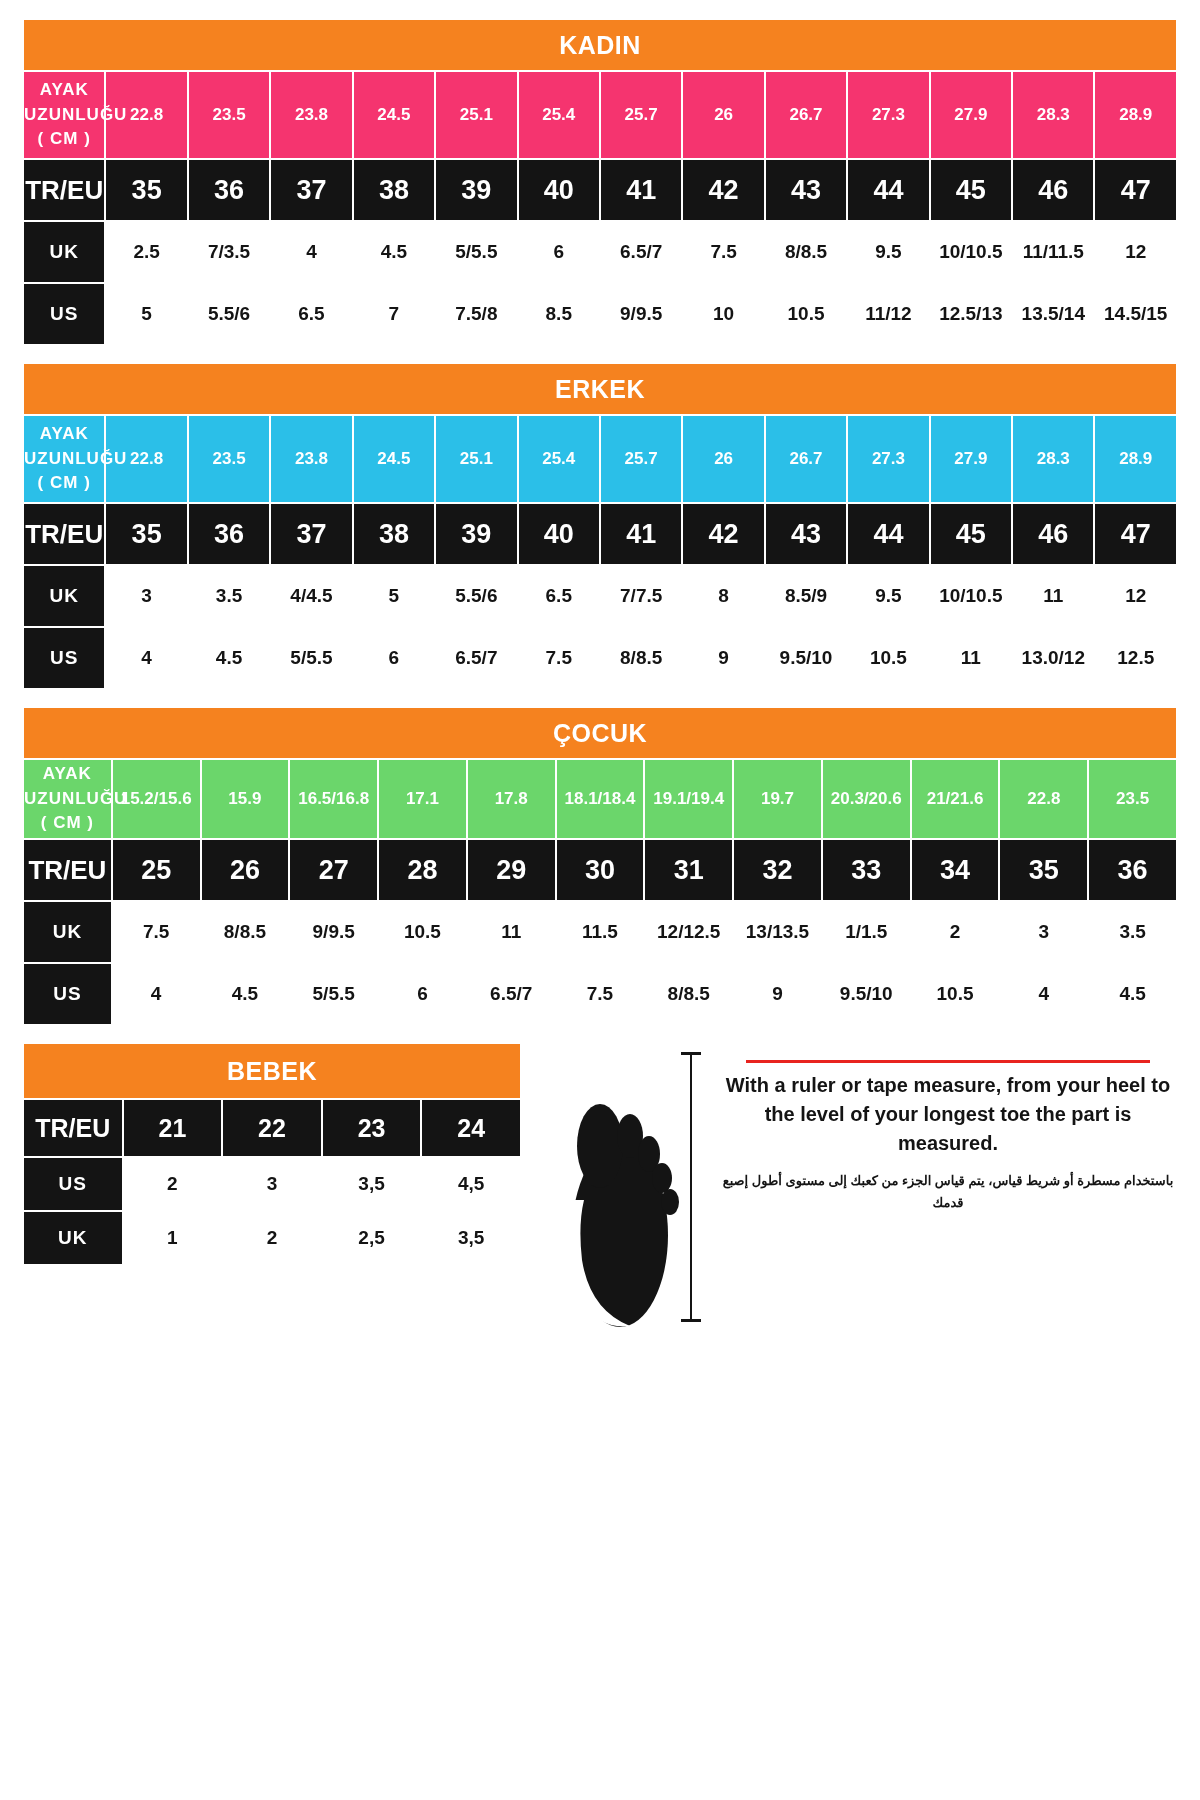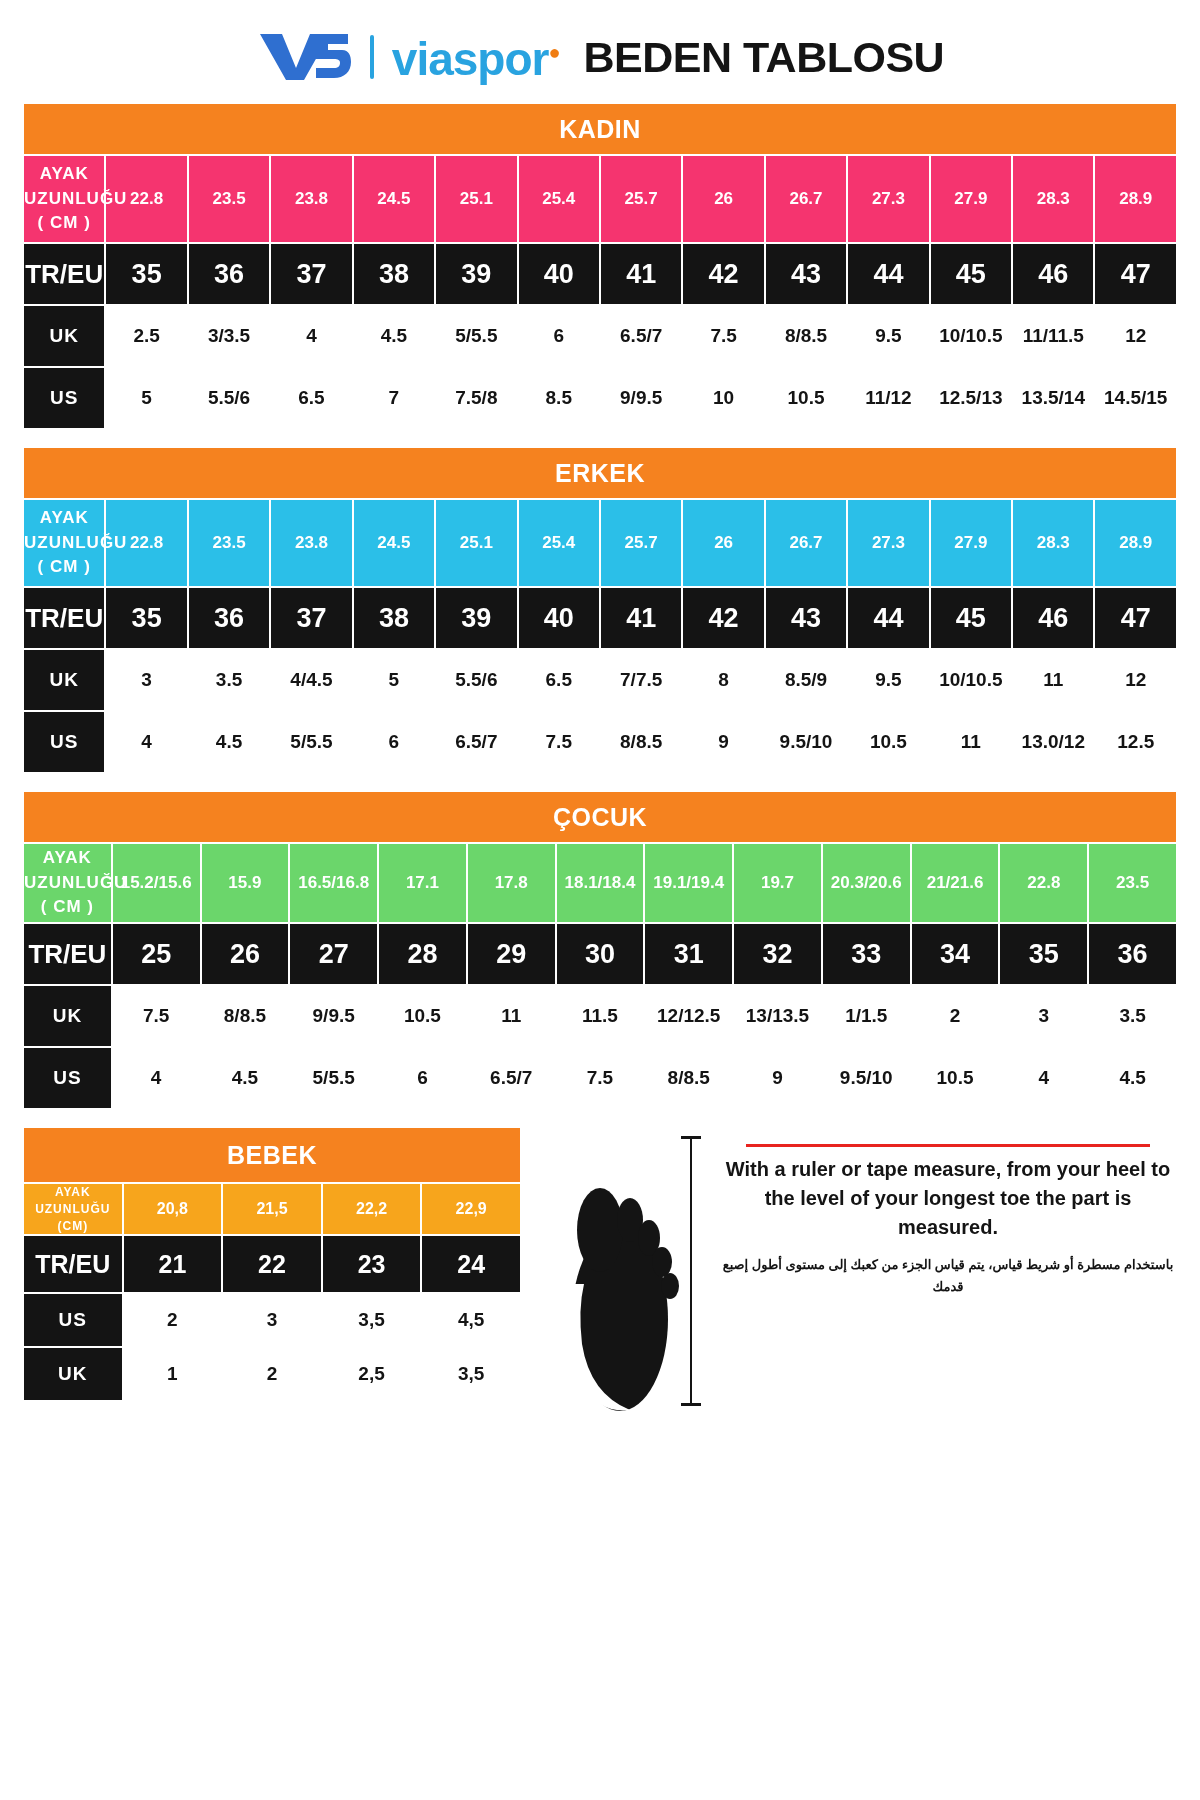--- a/index.html
+++ b/index.html
@@ -190,31 +190,20 @@
     line-height: 1.7;
     direction: rtl;
     margin-top: 12px;
   }
 </style>
 </head>
 <body>
 
 <div class="page">
 
-  <div class="header">
-    <span class="logo-mark">
-      <svg width="96" height="54" viewBox="0 0 96 54">
-        <path d="M4 6 L26 6 L40 40 L54 6 L74 6 L48 52 L30 52 Z" fill="#2f6fd0"></path>
-        <path d="M60 6 L92 6 L92 16 L72 16 L72 22 L86 22 C93 22 95 28 95 34 C95 44 88 50 78 50 L60 50 L60 40 L78 40 C82 40 84 38 84 35 C84 32 82 31 78 31 L60 31 Z" fill="#2f6fd0"></path>
-      </svg>
-    </span>
-    <span class="logo-sep"></span>
-    <span class="logo-word"><span>viaspor</span><span class="dot">●</span></span>
-    <span class="header-title">BEDEN TABLOSU</span>
-  </div>
 
   <div id="tables-host">
       <div class="block">
         <table class="sz">
           <tbody>
             <tr>
               <td class="cat-title" colspan="14">KADIN</td>
             </tr>
             <tr class="len-row-w">
               <td class="rowlabel lbl-len lbl-dark" style="width:115px">AYAK UZUNLUĞU ( CM )</td>
@@ -244,21 +233,21 @@
               <td>42</td>
               <td>43</td>
               <td>44</td>
               <td>45</td>
               <td>46</td>
               <td>47</td>
             </tr>
             <tr class="val-row">
               <td class="rowlabel">UK</td>
               <td>2.5</td>
-              <td>3/3.5</td>
+              <td>7/3.5</td>
               <td>4</td>
               <td>4.5</td>
               <td>5/5.5</td>
               <td>6</td>
               <td>6.5/7</td>
               <td>7.5</td>
               <td>8/8.5</td>
               <td>9.5</td>
               <td>10/10.5</td>
               <td>11/11.5</td>
@@ -428,27 +417,20 @@
     </div>
 
   <div class="bottom">
 
     <div class="baby-block">
       <table class="sz">
         <tbody id="baby-host">
             <tr>
               <td class="cat-title" colspan="5">BEBEK</td>
             </tr>
-            <tr class="len-row-b">
-              <td class="rowlabel lbl-len lbl-dark" style="width:186px">AYAK UZUNLUĞU (CM)</td>
-              <td>20,8</td>
-              <td>21,5</td>
-              <td>22,2</td>
-              <td>22,9</td>
-            </tr>
             <tr class="tr-row">
               <td class="rowlabel">TR/EU</td>
               <td>21</td>
               <td>22</td>
               <td>23</td>
               <td>24</td>
             </tr>
             <tr class="val-row">
               <td class="rowlabel">US</td>
               <td>2</td>

